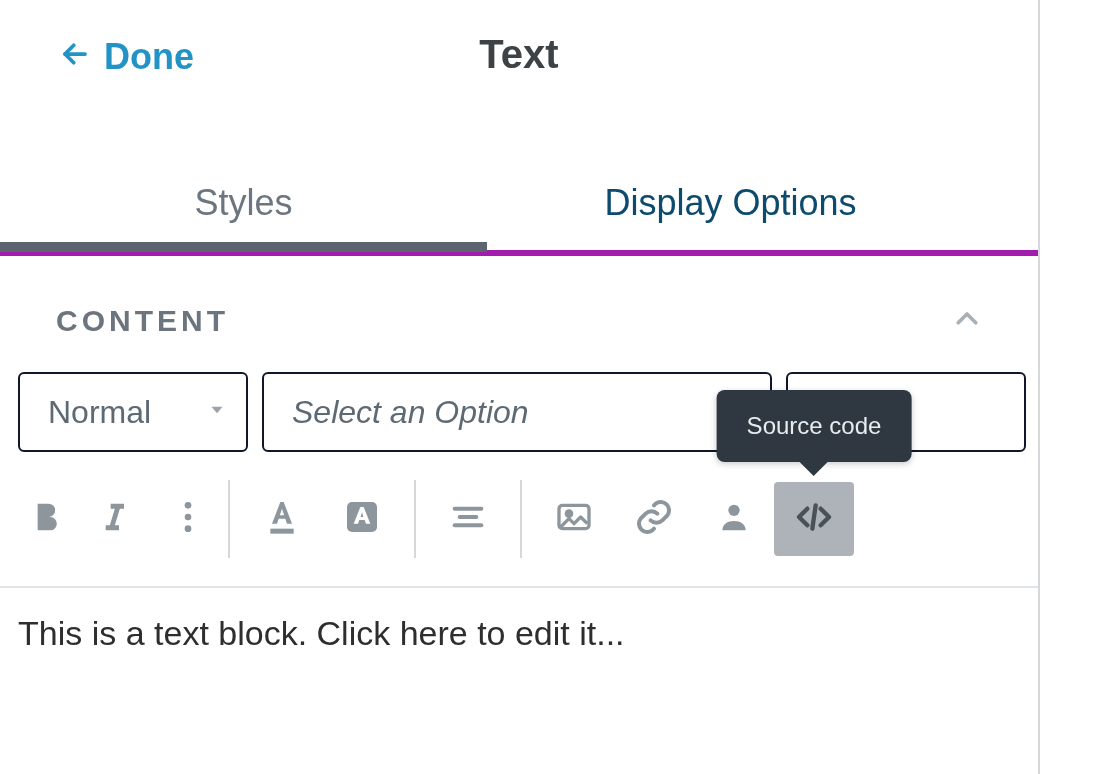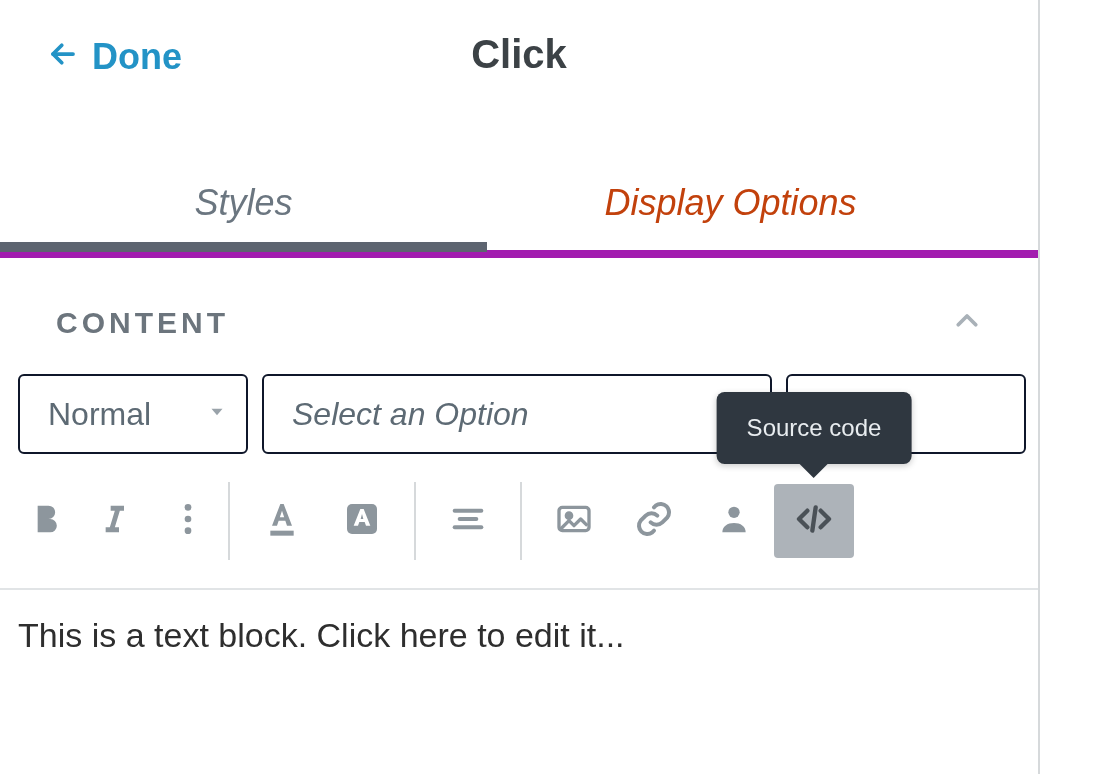--- a/index.html
+++ b/index.html
@@ -1,32 +1,32 @@
 <!DOCTYPE html>
 <html><head>
 <meta charset="utf-8">
 <style>
   * { box-sizing: border-box; margin: 0; padding: 0; }
   html, body { width: 1098px; height: 774px; font-family: -apple-system, BlinkMacSystemFont, "Segoe UI", Helvetica, Arial, sans-serif; background: #fff; color: #4a5157; }
   .panel { width: 1040px; height: 774px; border-right: 2px solid #d6d9db; background: #fff; }
 
   .header { position: relative; height: 100px; }
   .back-button {
-    position: absolute; left: 48px; top: 36px;
+    position: absolute; left: 60px; top: 36px;
     display: inline-flex; align-items: center; gap: 14px;
     color: #2393c6; font-size: 36px; font-weight: 600; cursor: pointer; user-select: none;
   }
   .back-button svg { width: 30px; height: 30px; stroke: #2393c6; }
   .title {
     position: absolute; left: 0; right: 0; top: 32px;
     text-align: center; color: #3c4246; font-size: 40px; font-weight: 700;
   }
 
-  .tabs { display: flex; margin-top: 60px; border-bottom: 8px solid #a21caf; font-style: italic; }
-  .tab { flex: 0 0 487px; text-align: center; padding: 22px 0 26px 0; font-size: 36px; color: #c2410c; cursor: pointer; }
+  .tabs { display: flex; margin-top: 60px; border-bottom: 6px solid #a21caf; }
+  .tab { flex: 0 0 487px; text-align: center; padding: 22px 0 26px 0; font-size: 36px; color: #0c4a6e; cursor: pointer; }
   .tab.active { position: relative; color: #6b7680; }
   .tab.active::after {
     content: ""; position: absolute; left: 0; right: 0; bottom: -2px; height: 10px; background: #5d6470;
   }
 
   .section-header { display: flex; align-items: center; justify-content: space-between; padding: 48px 56px 30px 56px; gap: 12px; }
   .section-title { font-size: 30px; letter-spacing: 4px; color: #6c757d; font-weight: 600; text-transform: uppercase; }
   .chevron { color: #a9b1b8; }
   .chevron svg { width: 30px; height: 30px; stroke: #a9b1b8; }
 
@@ -75,21 +75,21 @@
   <div class="header">
     <div class="back-button">
       <span>
         <svg viewBox="0 0 24 24" fill="none" stroke-width="3" stroke-linecap="round" stroke-linejoin="round">
             <line x1="20" y1="12" x2="4" y2="12"></line>
             <polyline points="11 5 4 12 11 19"></polyline>
           </svg>
       </span>
       <span>Done</span>
     </div>
-    <div class="title">Click</div>
+    <div class="title">Text</div>
   </div>
 
   <div class="tabs">
     <div class="tab active">
       <span>Styles</span>
     </div>
     <div class="tab">
       <span>Display Options</span>
     </div>
   </div>

